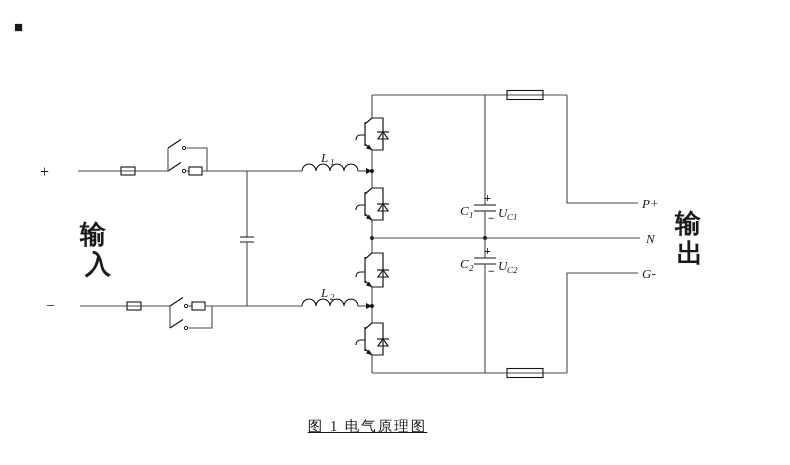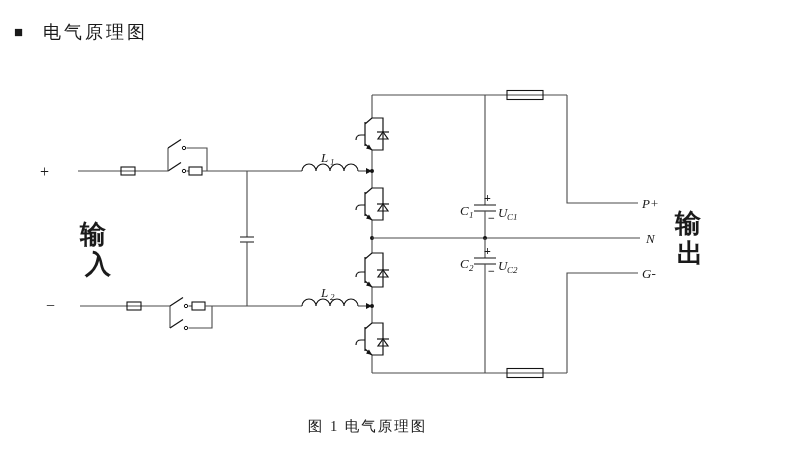--- a/index.html
+++ b/index.html
@@ -6,41 +6,40 @@
   body{
     width:790px;height:465px;position:relative;overflow:hidden;
     background:var(--background,#fff);
     font-family:"Liberation Serif","DejaVu Serif",serif;
     color:var(--text,#1a1a1a);
   }
   .hdr{position:absolute;left:14px;top:20px;display:flex;align-items:center;gap:20px;}
   .hdr .bullet{font-size:15px;line-height:1;}
   .hdr .title{font-size:18px;letter-spacing:3px;}
   .caption{position:absolute;left:0;right:55px;top:417px;text-align:center;
-    font-size:14.5px;letter-spacing:2px;}
+    font-size:14.5px;letter-spacing:2px;text-decoration:underline;}
   svg{position:absolute;left:0;top:0;}
   .w{stroke:var(--wire,#4a4a4a);stroke-width:1.1;fill:none;}
   .s{stroke:var(--symbol,#111);stroke-width:1.2;fill:none;}
   .f{fill:var(--symbol,#111);stroke:none;}
   .box{fill:#fff;stroke:var(--symbol,#111);stroke-width:1.1;}
   .fuse{fill:none;stroke:var(--symbol,#111);stroke-width:1.1;}
   .ct{fill:#fff;stroke:var(--symbol,#111);stroke-width:1;}
   text{fill:var(--text,#1a1a1a);font-family:"Liberation Serif","DejaVu Serif",serif;}
   .it{font-style:italic;font-size:13px;}
   .sub{font-style:italic;font-size:9px;}
   .sign{font-size:12px;font-weight:bold;}
   .pm{font-size:16px;}
   .cjk{font-size:26px;font-weight:bold;}
 </style>
 </head>
 <body>
 
 <div class="hdr">
   <span class="bullet">■</span>
-  <span class="title">电气原理图</span>
 </div>
 
 <svg width="790" height="465" viewBox="0 0 790 465">
 
   <text class="pm" x="40" y="177">+</text>
   <text class="pm" x="46" y="311">−</text>
   <text class="cjk" x="80" y="243">输</text>
   <text class="cjk" x="85" y="273">入</text>
 
   <g>

